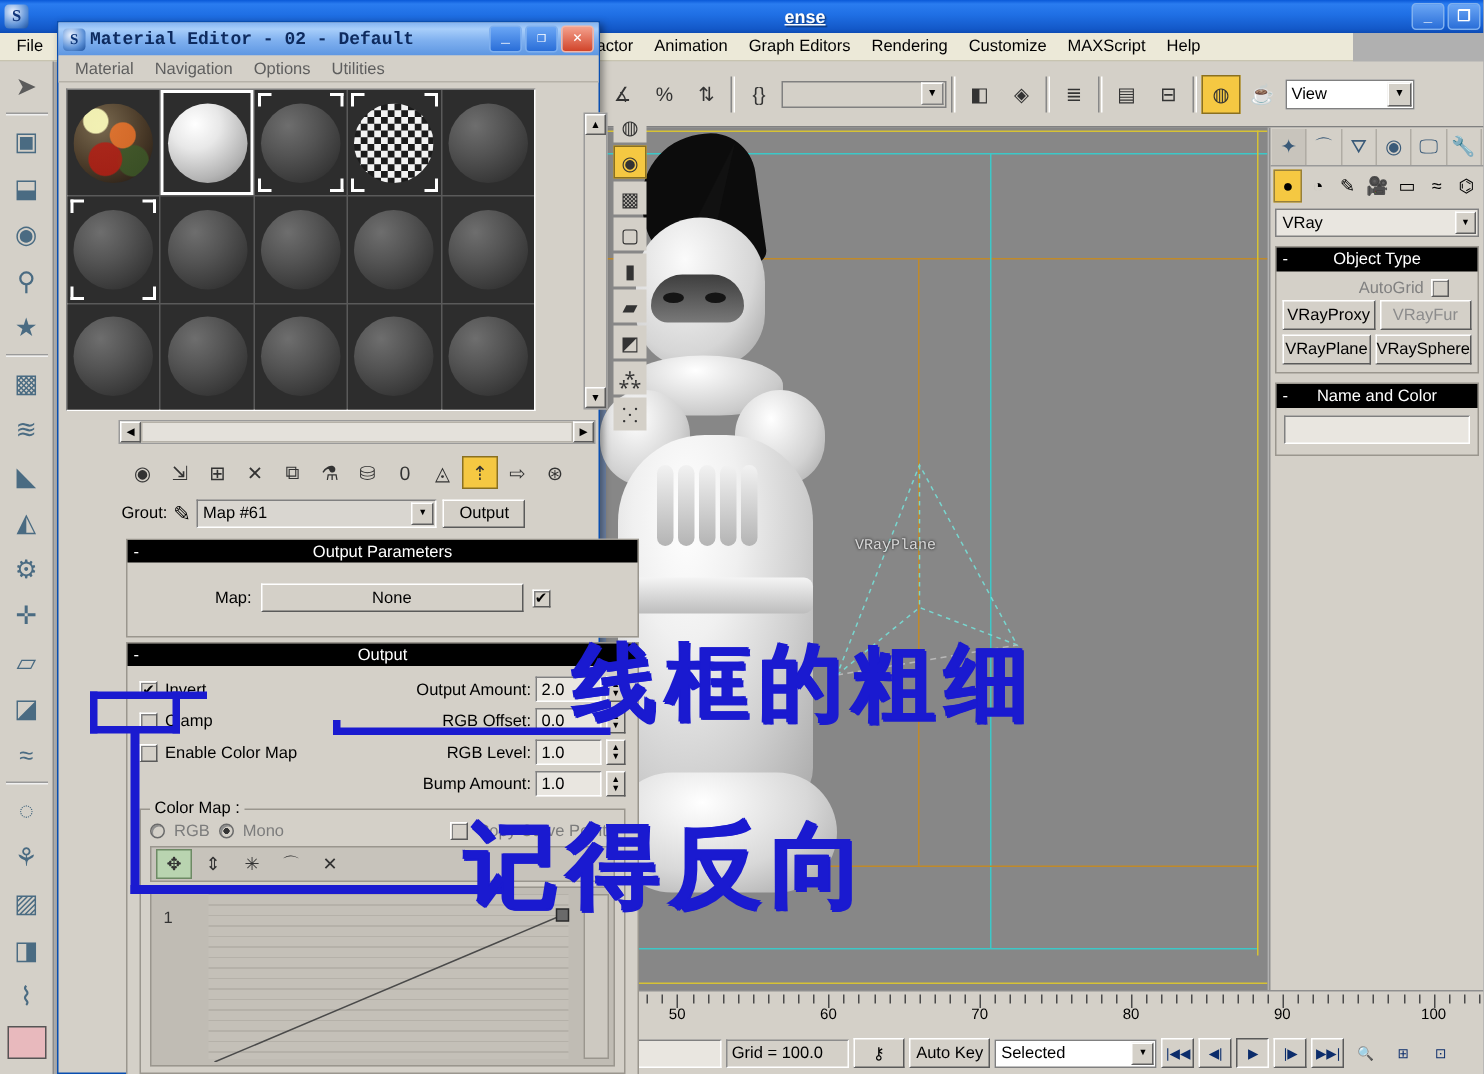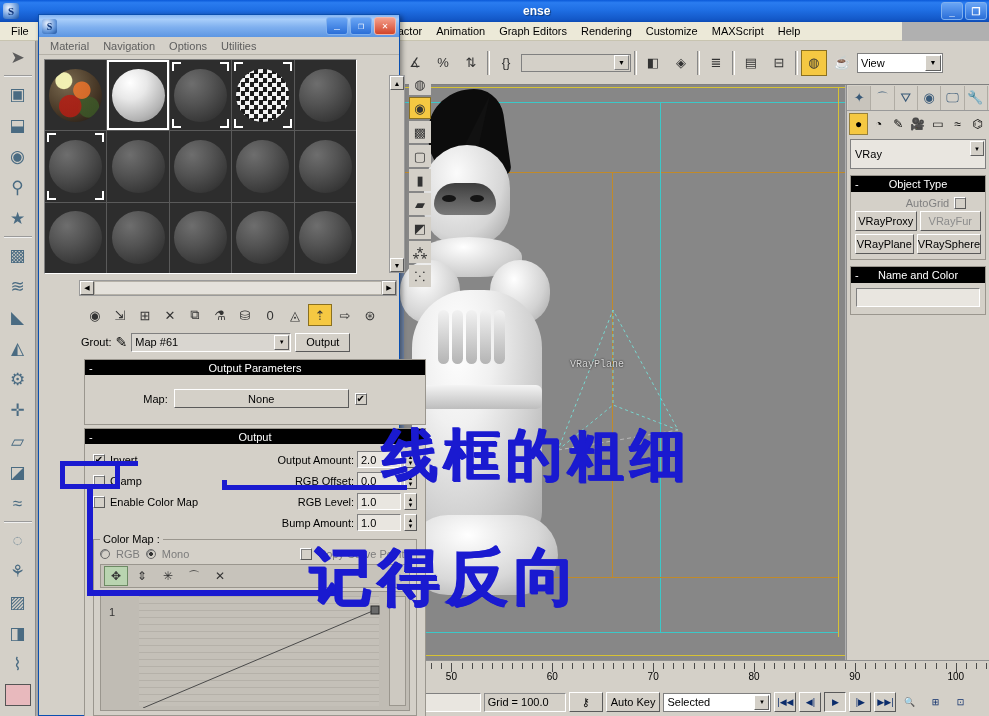--- a/index.html
+++ b/index.html
@@ -152,21 +152,21 @@
     background: #d4d0c8; border-left: 1px solid #8f8f8f;
   }
   .cmd-tabrow { display:flex; height: 26px; border-bottom: 1px solid #999; align-items:center; padding:0 1px; }
   .cmd-tab { width: 27px; height: 24px; display:flex; align-items:center; justify-content:center;
              font-size: 13px; color:#3a5a78; border-right:1px solid #b0aca4; }
   .cmd-tab.on { background: #c8c4bc; }
   .cmd-subrow { display:flex; height: 25px; align-items:center; padding:1px 2px; gap:1px; }
   .cmd-sub { width: 23px; height: 22px; display:flex; align-items:center; justify-content:center; font-size:12px; }
   .cmd-sub.on { background: #f5c842; border:1px solid #97803a; }
   .cmd-combo {
-    margin: 3px 3px 0 3px; height: 30px; background: #e9e6e0; border: 1px solid #808080;
+    margin: 3px 3px 0 3px; height: 19px; background: #e9e6e0; border: 1px solid #808080;
     display: flex; align-items: center; padding-left: 4px; font-size: 11px; position: relative;
   }
   .cmd-combo .arw { position:absolute; right:1px; top:1px; width:14px; height:15px; background:#d4d0c8;
                     border:1px solid #fff; border-right-color:#606060; border-bottom-color:#606060;
                     display:flex; align-items:center; justify-content:center; font-size:6px; }
   .rollout { margin: 6px 3px 0 3px; border: 1px solid #9a968e; background: #d4d0c8; }
   .rollout-hd {
     height: 16px; background: #000; color: #fff; font-size: 11px;
     display: flex; align-items: center; justify-content: center; position: relative;
   }
@@ -341,21 +341,21 @@
   }
   .anno-line { position: absolute; background: #1a1ad0; }
 </style>
 </head>
 <body>
 
 <div id="root">
 
   <div class="max-titlebar">
     <div class="max-title-ico">S</div>
-    <div class="max-title-text" style="margin-left:500px;">ense</div>
+    <div class="max-title-text" style="margin-left:500px;text-decoration:underline;">ense</div>
     <div class="max-winbtns">
       <div class="wbtn">_</div>
       <div class="wbtn">❐</div>
     </div>
   </div>
 
   <div class="max-menubar">
     <div class="mi">File</div>
     <div style="width:355px;"></div>
     <div class="mi">actor</div>
@@ -608,20 +608,21 @@
     <div class="pb">|▶</div>
     <div class="pb">▶▶|</div>
     <div class="pb" style="border-color:transparent;">🔍</div>
     <div class="pb" style="border-color:transparent;">⊞</div>
     <div class="pb" style="border-color:transparent;">⊡</div>
   </div>
 
   <div class="matedit">
     <div class="me-title">
       <div class="me-title-ico">S</div>
+      <div>Material Editor - 02 - Default</div>
       <div style="position:absolute; right:3px; top:2px; display:flex; gap:2px;">
         <div class="wbtn">_</div>
         <div class="wbtn">❐</div>
         <div class="wbtn close">✕</div>
       </div>
     </div>
 
     <div class="me-menubar">
       <div class="me-mi">Material</div>
       <div class="me-mi">Navigation</div>

